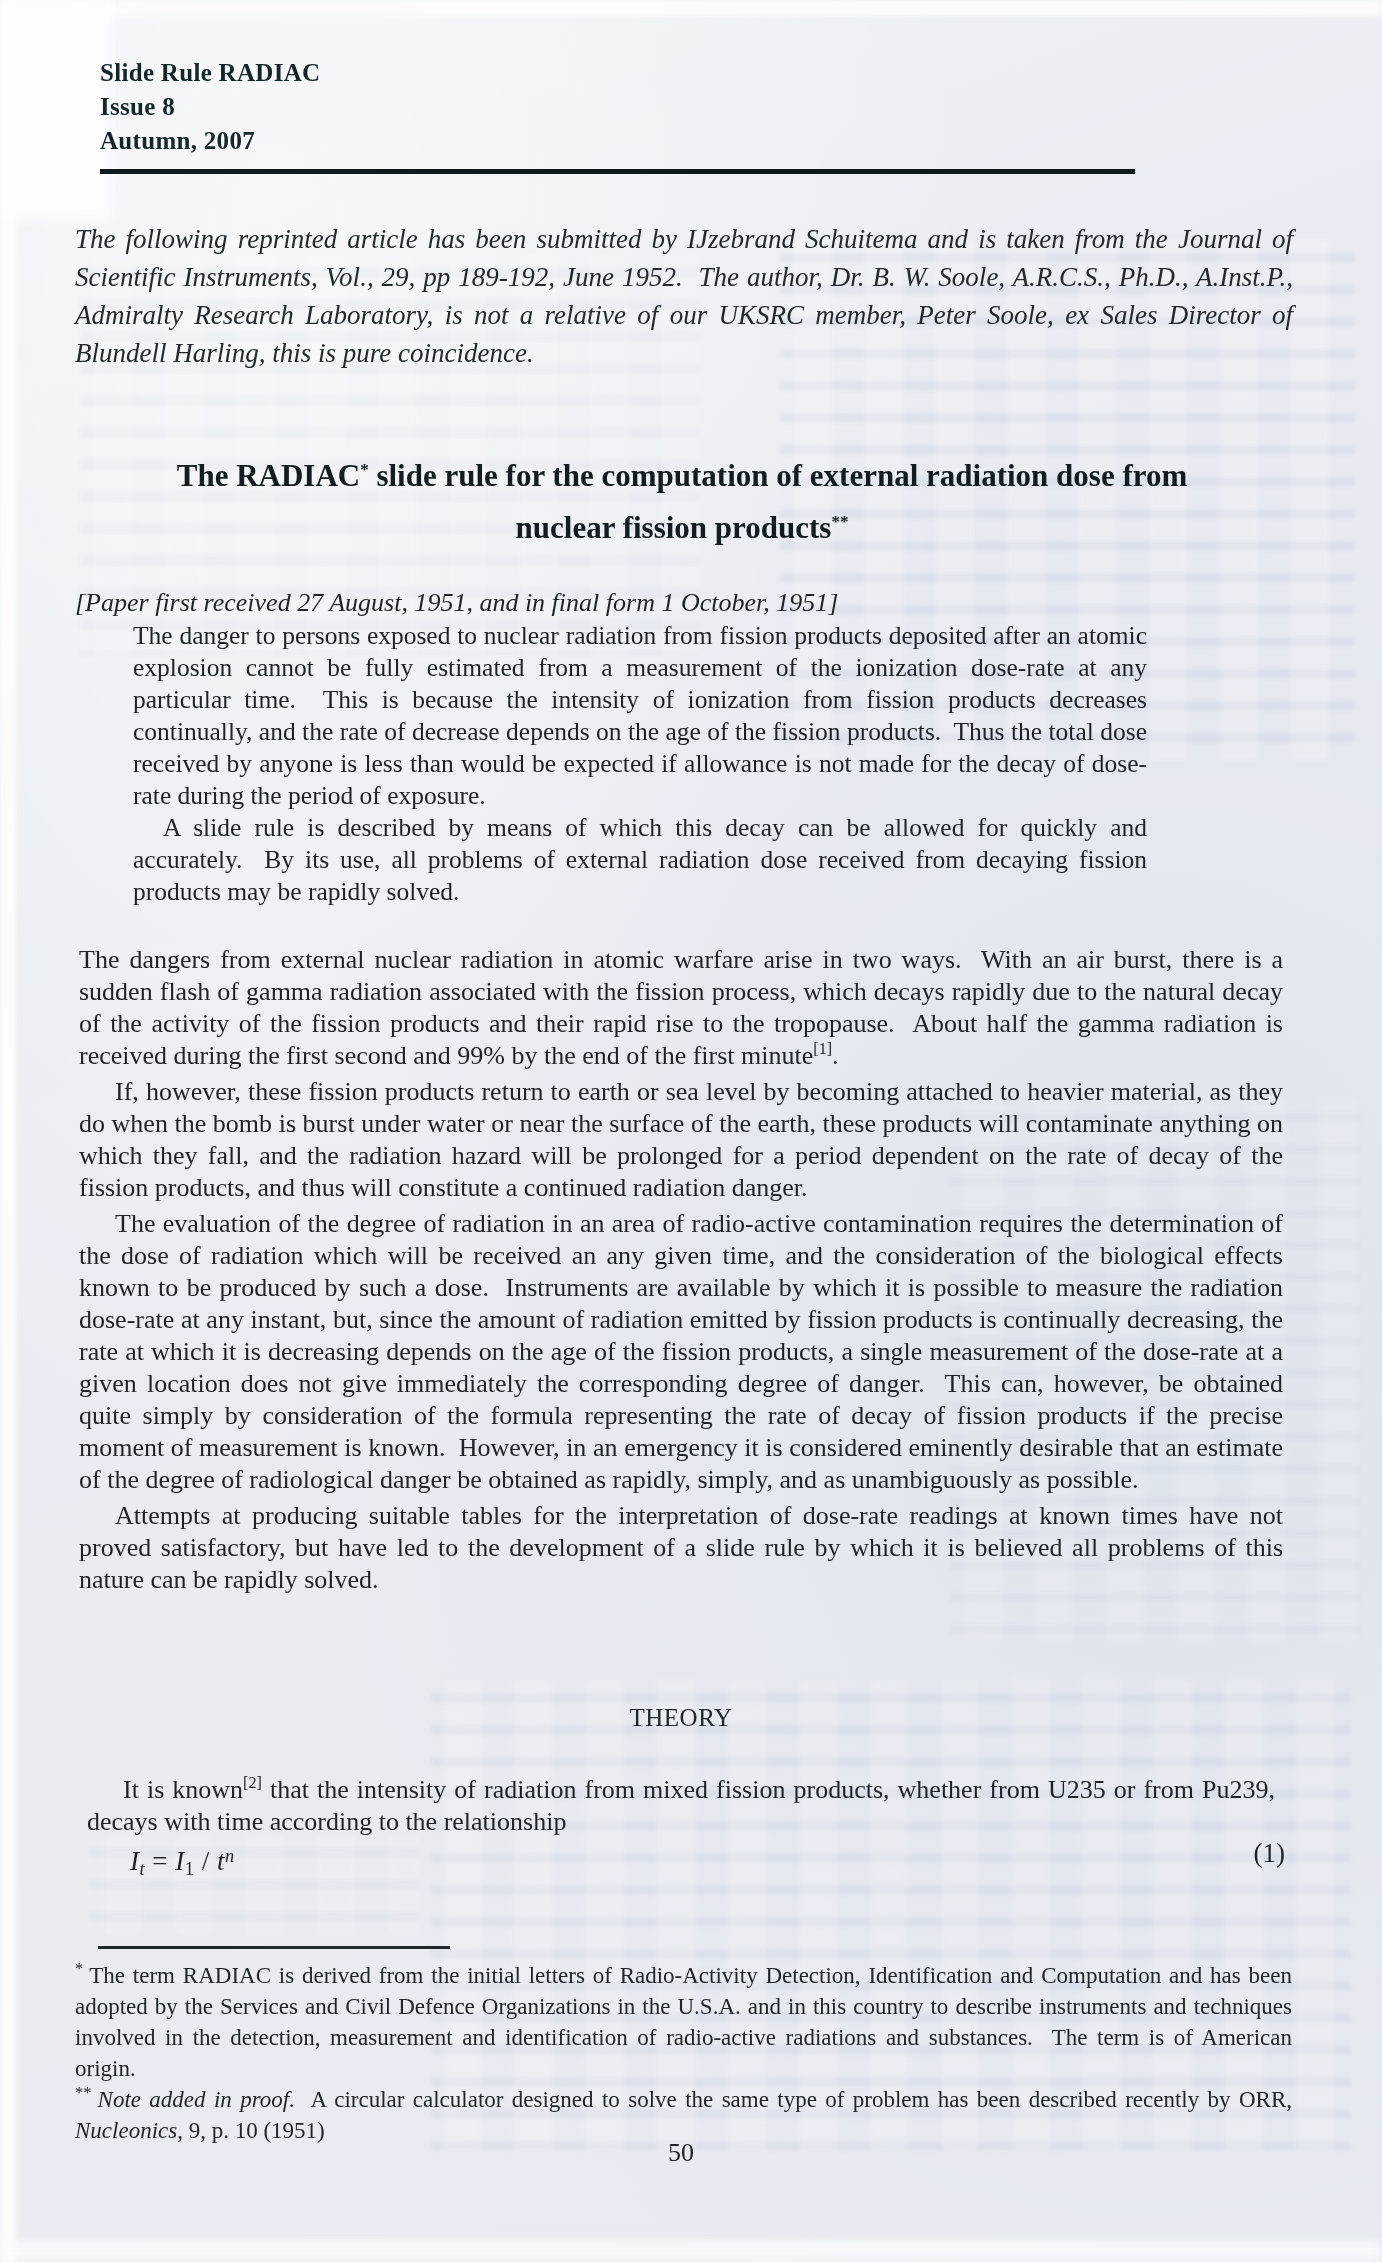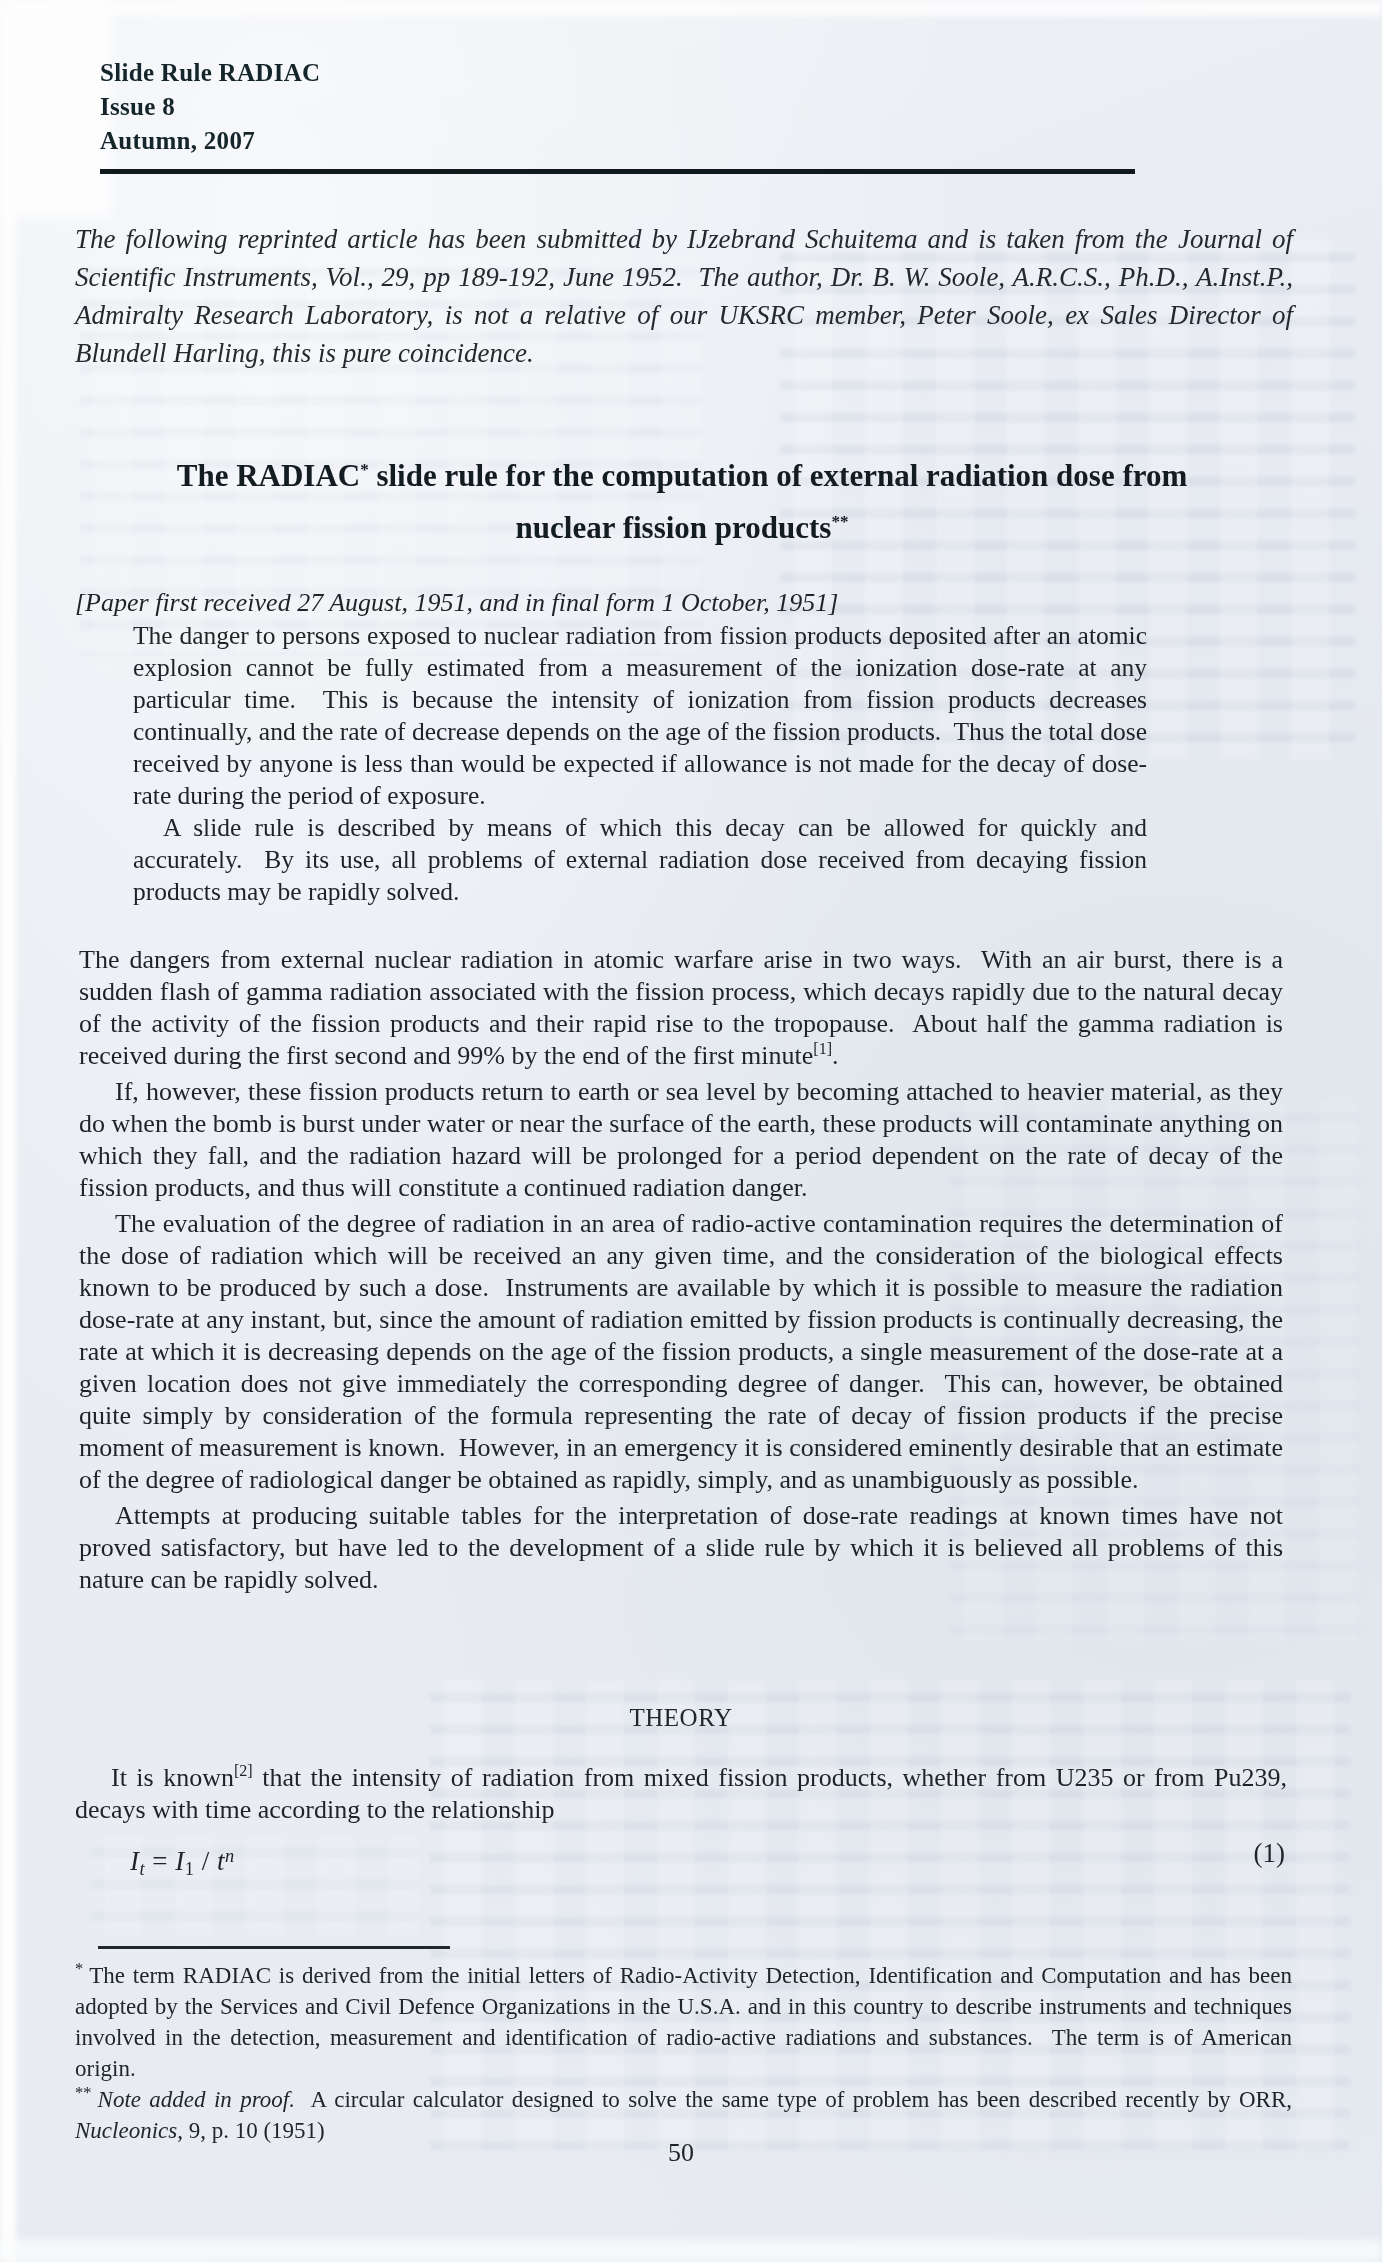--- a/index.html
+++ b/index.html
@@ -46,21 +46,21 @@
   .abstract p{margin:0;}
   .abstract p.indent{text-indent:30px;}
 
   .body-text{position:absolute;left:75px;top:940px;width:1212px;font-size:26px;line-height:32px;}
   .body-text p{margin:4px;}
   .body-text p.indent{text-indent:36px;}
   .ref{font-size:.62em;vertical-align:super;line-height:0;}
 
   .theory-heading{position:absolute;left:75px;top:1704px;width:1212px;text-align:center;font-size:25px;letter-spacing:.5px;color:#20282c;}
   .theory-para{position:absolute;left:75px;top:1762px;width:1212px;font-size:26px;line-height:32px;}
-  .theory-para p{margin:0;text-indent:36px;}
+  .theory-para p{margin:12px;text-indent:36px;}
 
   .equation-row{position:absolute;left:75px;top:1838px;width:1212px;font-size:27px;display:flex;justify-content:space-between;}
   .equation{padding-left:55px;letter-spacing:.5px;margin-top:8px;}
   .eq-var{font-style:italic;}
   .eq-sub{font-size:.68em;vertical-align:-0.25em;}
   .eq-sup{font-size:.68em;vertical-align:.45em;font-style:italic;}
   .eq-number{padding-right:2px;}
 
   .rule-footnote{position:absolute;left:98px;top:1946px;width:352px;height:3px;background:#20282b;}
   .footnotes{position:absolute;left:75px;top:1960px;width:1217px;font-size:23px;line-height:31px;color:#20272a;}

